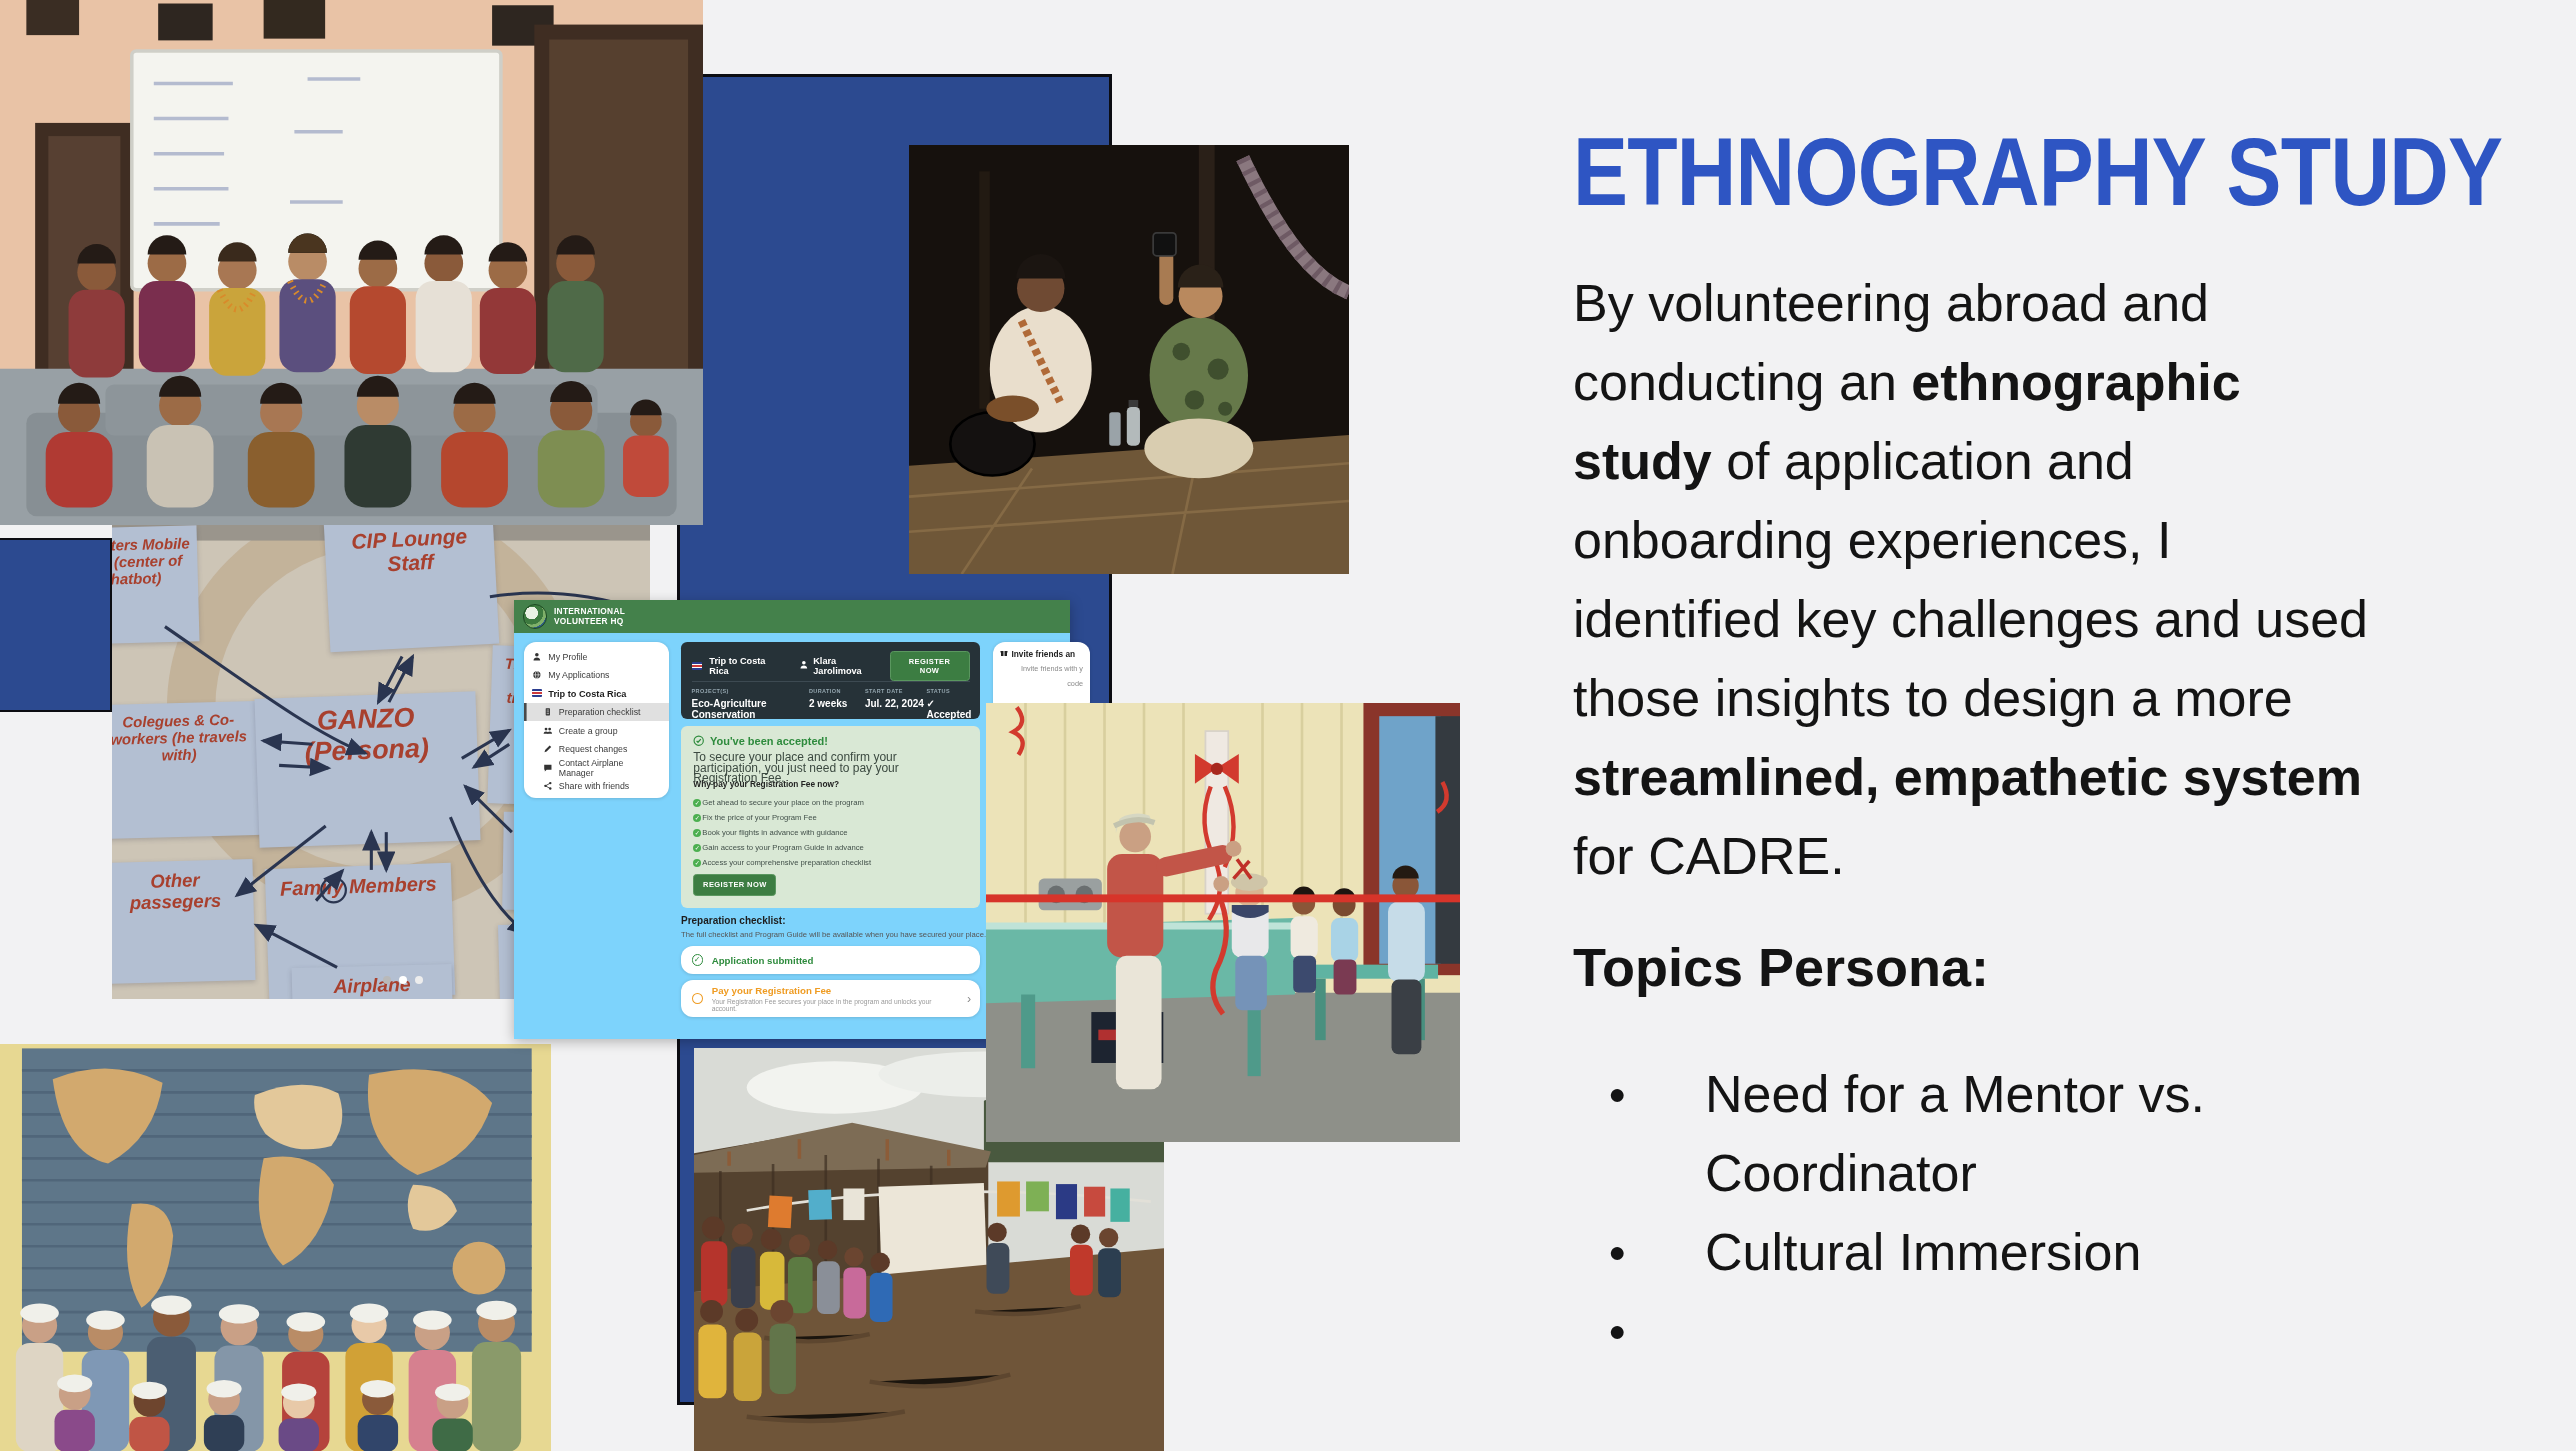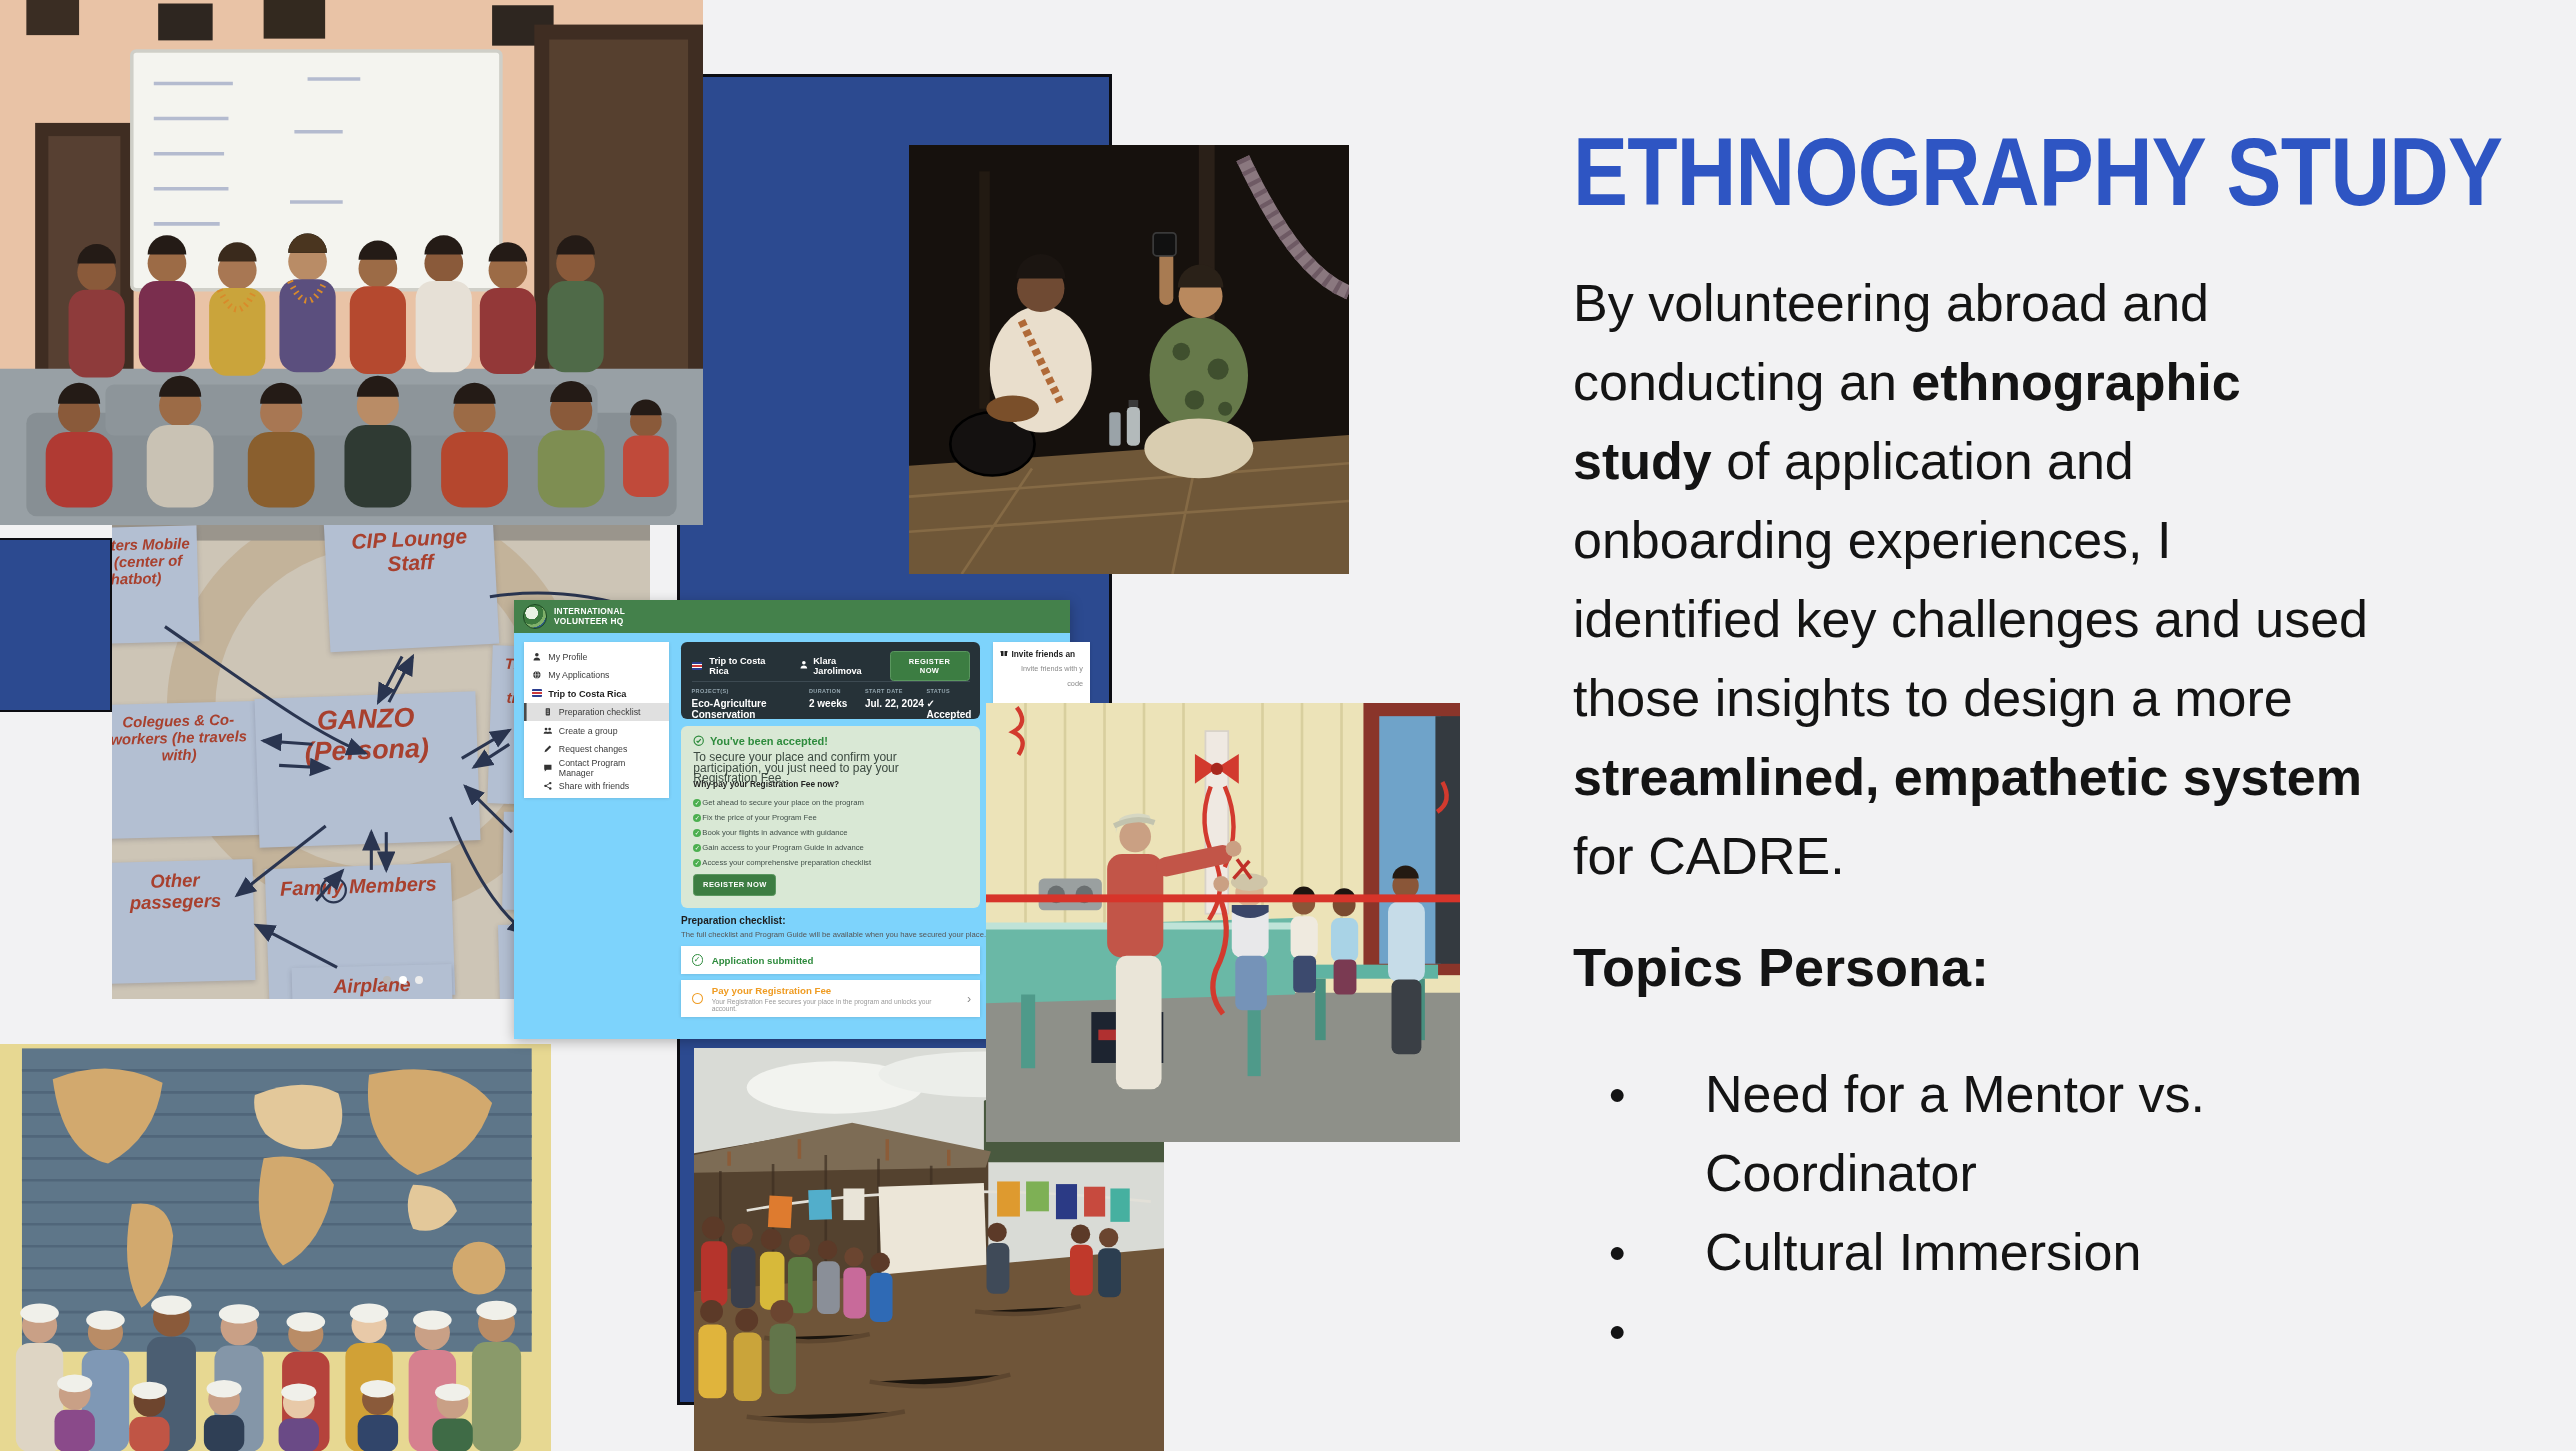--- a/index.html
+++ b/index.html
@@ -42,21 +42,21 @@
   .sketch-dots .dot{width:8px;height:8px;border-radius:50%;}
   .sketch-arrows{position:absolute;left:0;top:0;width:100%;height:100%;z-index:4;pointer-events:none;}
   
   .ui-shot{position:absolute;left:514px;top:600px;width:556px;height:439px;z-index:4;
     background:#7dd3fc;box-shadow:0 2.6px 12.3px rgba(0,0,0,.28);font-family:"Liberation Sans",sans-serif;}
   .ui-header{position:absolute;left:0;top:0;width:100%;height:33px;background:var(--ivhq-green);}
   .ui-logo{position:absolute;left:8.8px;top:4.4px;width:24.6px;height:24.6px;border-radius:50%;
     background:radial-gradient(circle at 35% 35%,#eaf2e4 0 30%,#3d7a3f 31% 55%,#7fb06a 56% 70%,#2f5d86 71% 100%);
     border:0.9px solid #1d4a22;box-sizing:border-box;}
   .ui-brand{position:absolute;left:40px;top:7px;color:#fff;font-weight:bold;font-size:8.3px;line-height:9.7px;letter-spacing:0.3px;}
-  .ui-card{position:absolute;background:#fff;border-radius:0;box-shadow:0 0.9px 3.5px rgba(0,0,0,.14);}
+  .ui-card{position:absolute;background:#fff;border-radius:12px;box-shadow:0 0.9px 3.5px rgba(0,0,0,.14);}
   .sb{left:9.7px;top:42px;width:145px;height:156px;padding:5.3px 0;box-sizing:border-box;}
   .sb-item{display:flex;align-items:center;gap:6.2px;height:18.5px;padding:0 8.8px;font-size:8.8px;color:#3a3a3a;cursor:pointer;}
   .sb-item .ic{width:9.7px;height:9.7px;flex:0 0 9.7px;display:inline-flex;}
   .sb-item.bold{font-weight:bold;color:#1d1d1d;font-size:9.2px;}
   .sb-item.sub{padding-left:19.3px;}
   .sb-item.active{background:#e0e0e0;box-shadow:inset 2.6px 0 0 #4a4a4a;}
   .flag-cr{display:inline-block;width:11.4px;height:8px;border-radius:0.9px;
     background:linear-gradient(180deg,#2b3c8f 0 20%,#fff 20% 40%,#cf3a3a 40% 60%,#fff 60% 80%,#2b3c8f 80% 100%);}
   .dark-card{position:absolute;left:167px;top:42px;width:299px;height:77px;background:var(--dark-card);border-radius:6.2px;color:#fff;}
   .dc-row{position:absolute;left:10.5px;top:8.8px;right:10.5px;display:flex;align-items:center;gap:7px;font-size:9.2px;font-weight:bold;}
@@ -337,21 +337,21 @@
             </svg>
           </span>
           <span>Request changes</span>
         </div>
         <div class="sb-item sub">
           <span class="ic">
             <svg width="9.7" height="9.7" viewBox="0 0 16 16" fill="#333">
               <path d="M2 3h12v8H6l-3 3v-3H2z"></path>
             </svg>
           </span>
-          <span>Contact Program Manager</span>
+          <span>Contact Airplane Manager</span>
         </div>
         <div class="sb-item sub">
           <span class="ic">
             <svg width="9.7" height="9.7" viewBox="0 0 16 16" fill="#333">
               <circle cx="12" cy="3.5" r="2"></circle>
               <circle cx="4" cy="8" r="2"></circle>
               <circle cx="12" cy="12.5" r="2"></circle>
               <path d="M4 8l8-4.5M4 8l8 4.5" stroke="#333" stroke-width="1.4" fill="none"></path>
             </svg>
           </span>

